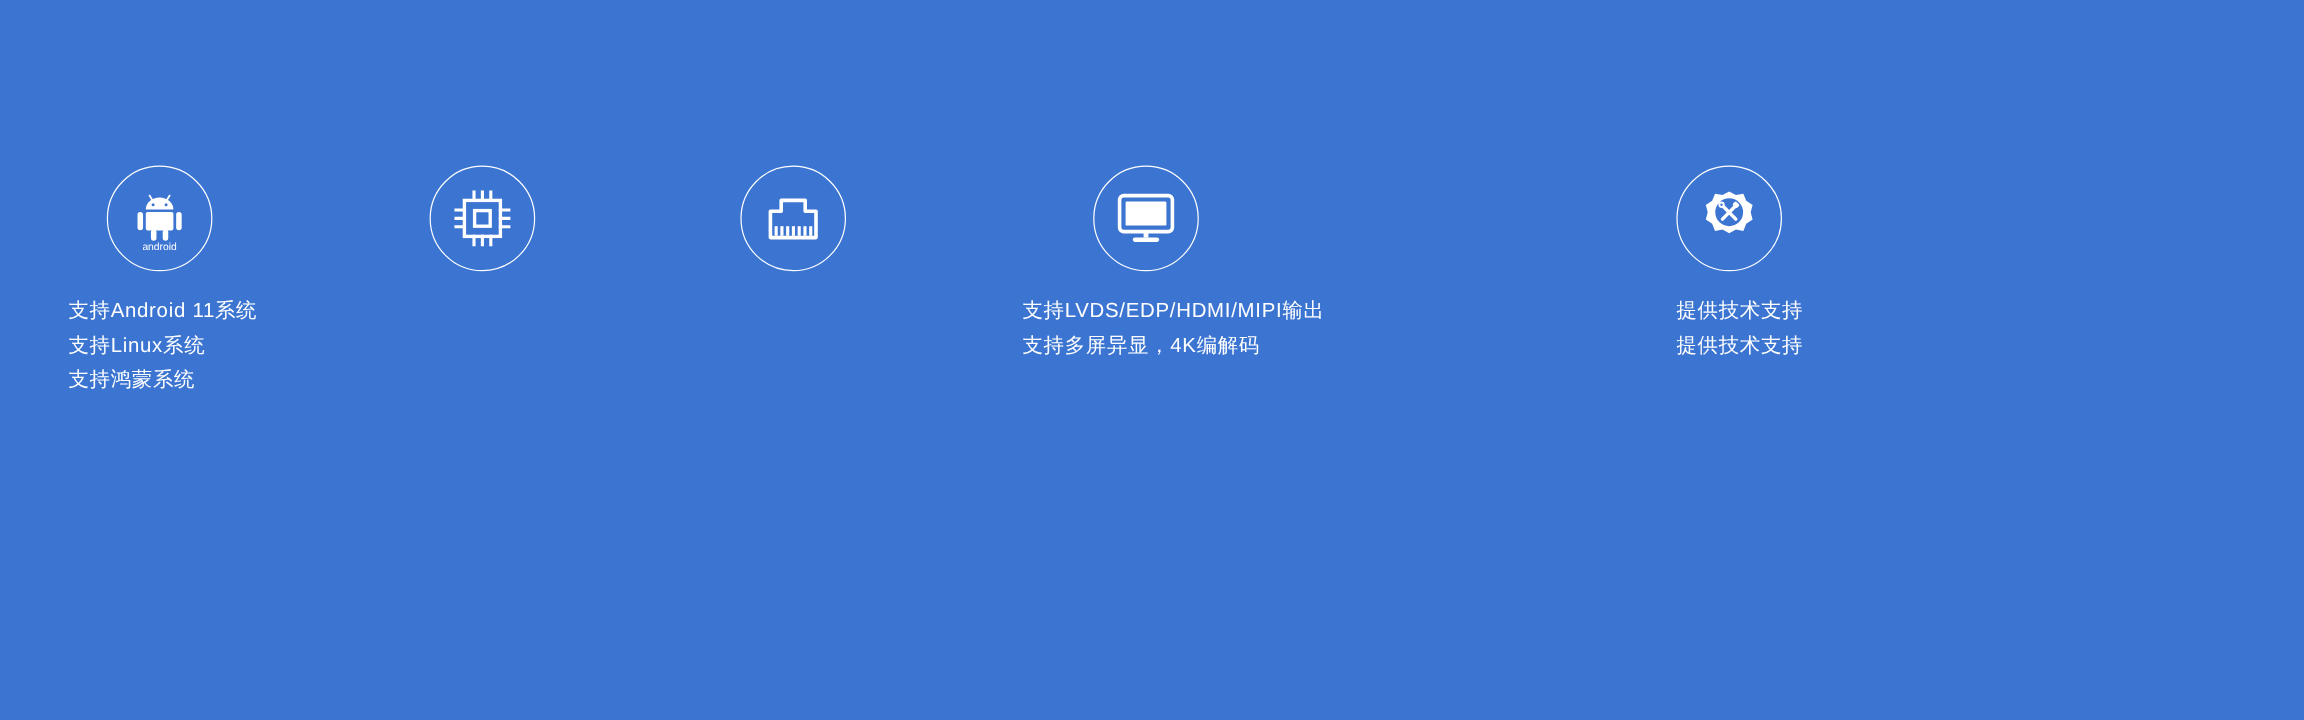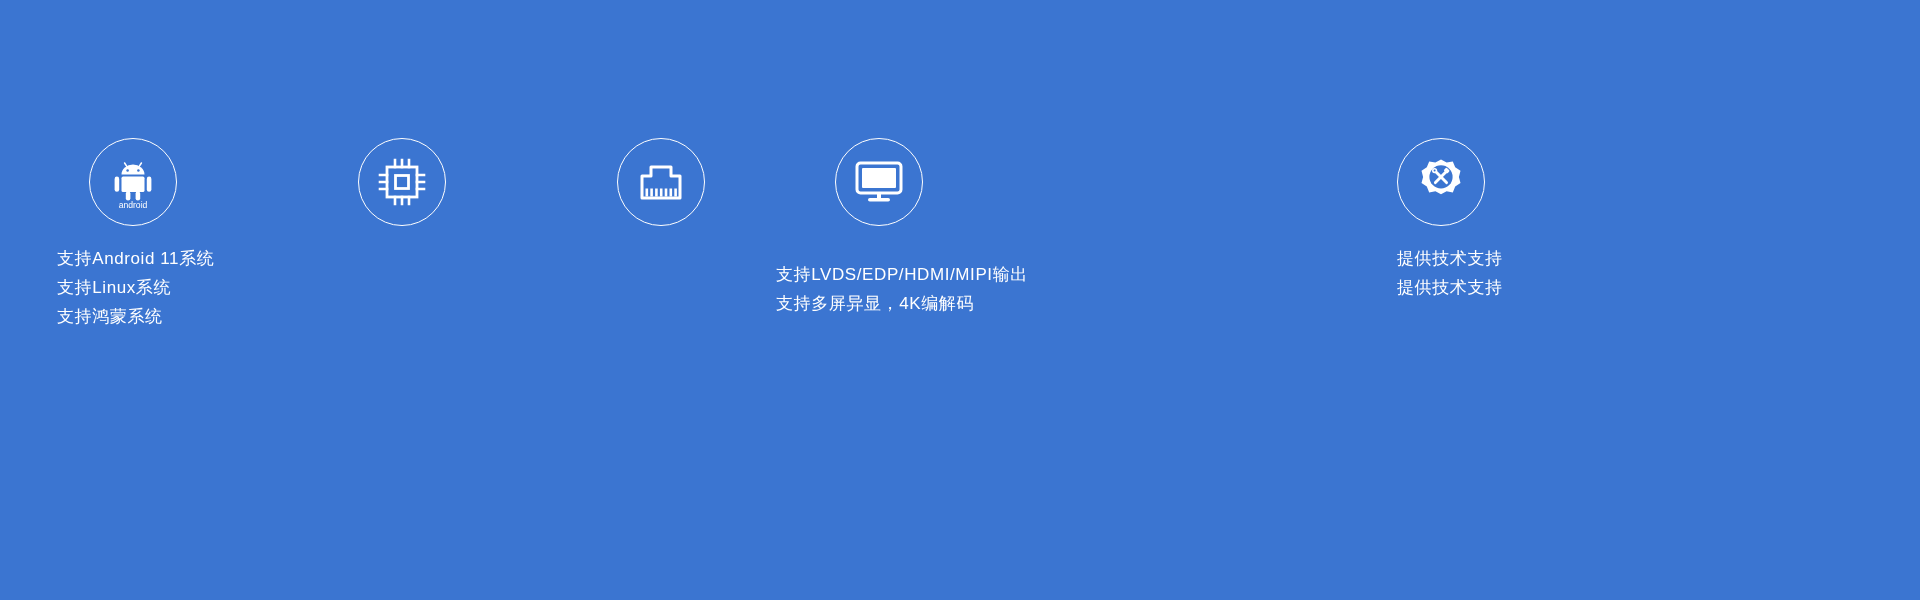--- a/index.html
+++ b/index.html
@@ -66,21 +66,21 @@
     white-space: nowrap;
   }
   .feature-text .line {
     display: block;
   }
 
   
   .col-0 { left: 57px;  }
   .col-1 { left: 325px; }
   .col-2 { left: 583px; }
-  .col-3 { left: 776px; gap: 16px; }
+  .col-3 { left: 852px; }
   .col-4 { left: 1100px;}
   .col-5 { left: 1397px;}
 
   .col-0 .icon-wrap { padding-left: 32px; }
   .col-1 .icon-wrap { padding-left: 33px; }
   .col-2 .icon-wrap { padding-left: 34px; }
   .col-3 .icon-wrap { padding-left: 59px; }
   .col-4 .icon-wrap { padding-left: 34px; }
   .col-5 .icon-wrap { padding-left: 0px;  }
 </style>

